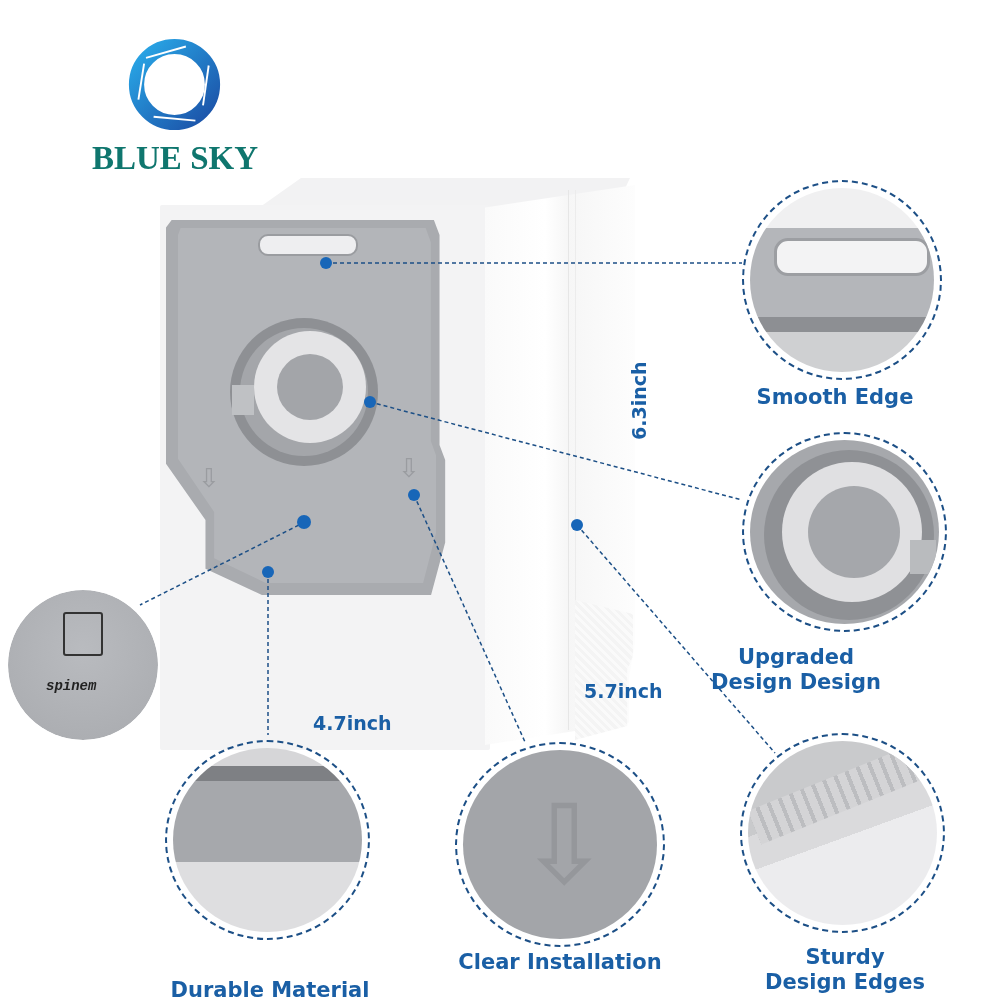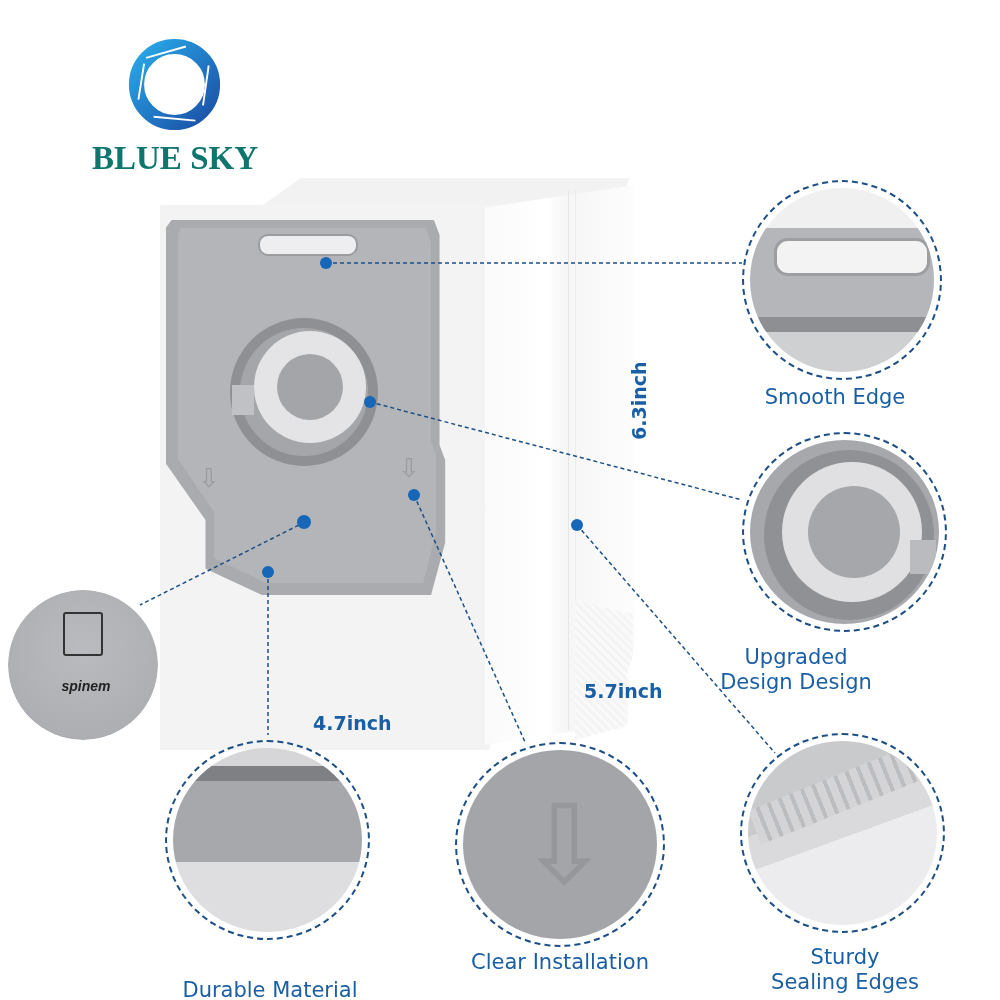--- a/index.html
+++ b/index.html
@@ -27,21 +27,21 @@
   .ring-tab { left: 232px; top: 385px; width: 22px; height: 30px; background: #bfc1c4; }
   .arrow-glyph { color: #9a9ca0; font-size: 26px; line-height: 1; }
 
   
   .dot { width: 12px; height: 12px; border-radius: 50%; background: #1866b8; }
 
   
   .callout { border-radius: 50%; border: 2px dashed #1c4f86; box-sizing: border-box; overflow: hidden; }
   .callout-fill { position: absolute; inset: 6px; border-radius: 50%; overflow: hidden; }
 
-  .label { color: #1a5fa5; font-weight: normal; font-size: 21px; text-align: center; line-height: 1.2; font-family: "DejaVu Sans", sans-serif; }
+  .label { color: #1a5fa5; font-weight: bold; font-size: 21px; text-align: center; line-height: 1.2; font-family: "DejaVu Sans", sans-serif; }
   .dim { color: #1a5fa5; font-weight: bold; font-size: 19px; }
 
   svg.lines { position: absolute; left: 0; top: 0; }
 </style>
 </head>
 <body>
 
 <div class="abs logo-ring">
   <svg width="95" height="95" viewBox="0 0 100 100">
     <defs>
@@ -114,21 +114,21 @@
   </div>
 </div>
 <div class="abs label" style="left:686px; top:645px; width:220px;">
   <div>Upgraded</div>
   <div>Design Design</div>
 </div>
 
 <div class="abs callout" style="left:8px; top:590px; width:150px; height:150px; border:none;">
   <div class="callout-fill" style="inset:0; background: radial-gradient(circle at 50% 40%, #b9bbbf, #a8aaae);">
     <div style="position:absolute; left:55px; top:22px; width:36px; height:40px; border:2px solid #333; border-radius:3px;"></div>
-    <div style="position:absolute; left:38px; top:88px; width:80px; text-align:center; font-family:Liberation Sans, sans-serif; font-style:italic; font-weight:bold; font-size:14px; color:#222;">spinem</div>
+    <div style="position:absolute; left:38px; top:88px; width:80px; text-align:left; font-family:Liberation Mono, monospace; font-style:italic; font-weight:bold; font-size:14px; color:#222;">spinem</div>
   </div>
 </div>
 
 <div class="abs callout" style="left:165px; top:740px; width:205px; height:200px;">
   <div class="callout-fill" style="background: linear-gradient(180deg, #d6d6d8 0 10%, #7e8084 10% 18%, #a6a8ac 18% 62%, #dedee0 62%);"></div>
 </div>
 <div class="abs label" style="left:150px; top:962px; width:240px;margin-top:16px;">Durable Material</div>
 
 <div class="abs callout" style="left:455px; top:742px; width:210px; height:205px;">
   <div class="callout-fill" style="background:#a3a5a9;">
@@ -139,14 +139,14 @@
   <div>Clear Installation</div>
 </div>
 
 <div class="abs callout" style="left:740px; top:733px; width:205px; height:200px;">
   <div class="callout-fill" style="background: linear-gradient(160deg, #c9cacc 0 38%, #dadadc 38% 52%, #ececee 52%);">
     <div style="position:absolute; left:0; top:70px; width:220px; height:36px; transform: rotate(-22deg); transform-origin:left top; background: repeating-linear-gradient(90deg, #d4d4d6 0 8px, #bcbdc0 8px 12px);"></div>
   </div>
 </div>
 <div class="abs label" style="left:735px; top:945px; width:220px;">
   <div>Sturdy</div>
-  <div>Sealing Edges</div>
+  <div>Design Edges</div>
 </div>
 
 </body></html>

